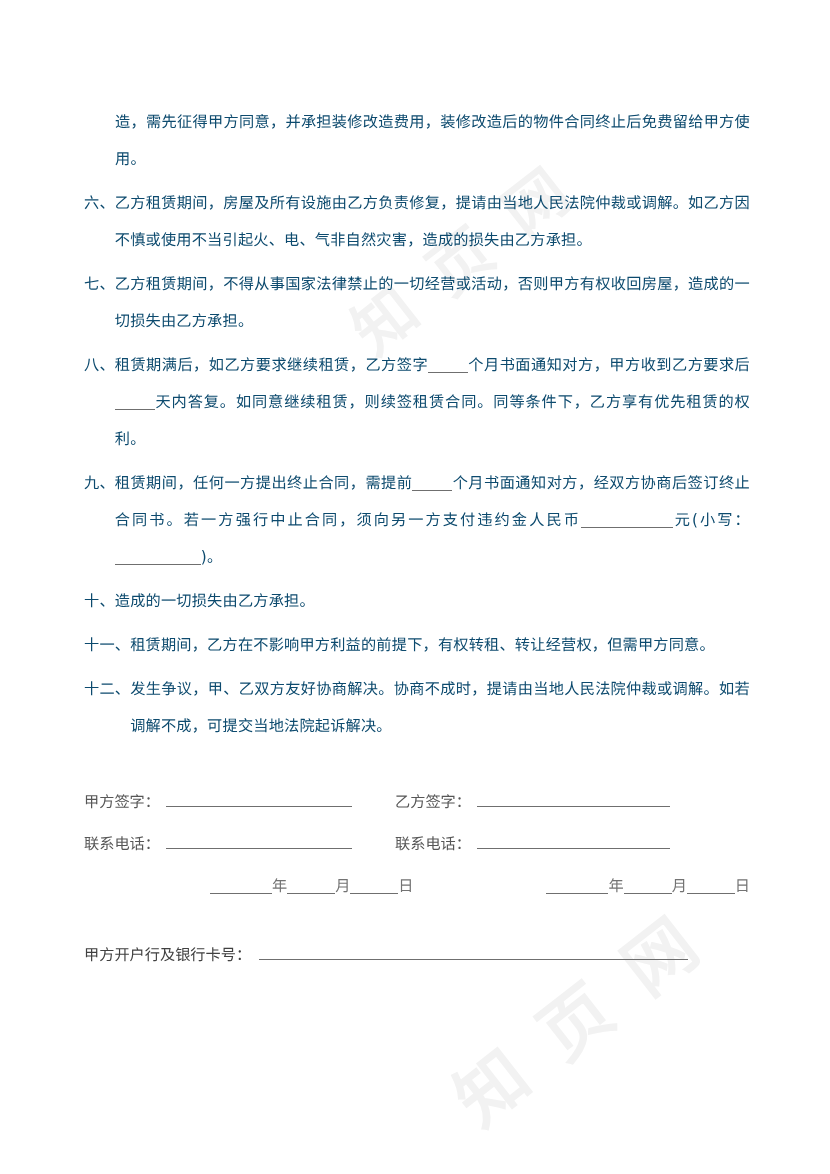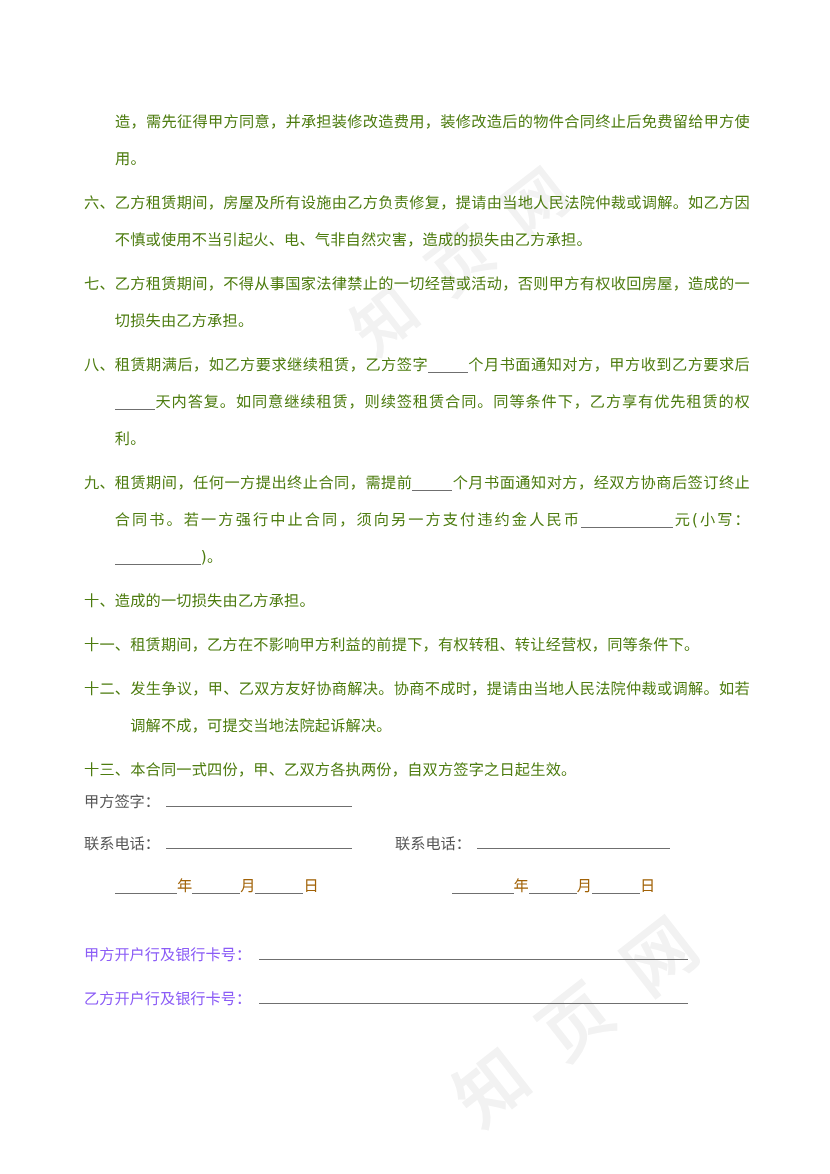--- a/index.html
+++ b/index.html
@@ -43,21 +43,21 @@
     position: absolute;
     left: 84px;
     top: 104px;
     width: 666px;
     z-index: 2;
   }
 
   .para {
     display: flex;
     align-items: flex-start;
-    color: #4d7c0f;
+    color: #0c4a6e;
     font-size: 15.2px;
     line-height: 37px;
     margin-bottom: 7px;
     letter-spacing: 0.2px;
   }
   .para .marker {
     flex: 0 0 auto;
     white-space: nowrap;
   }
   .para .body {
@@ -80,20 +80,21 @@
   .ul-9  { width: 92px; }
   .ul-8  { width: 86px; }
 
   
   .sig-block {
     position: absolute;
     left: 84px;
     top: 789px;
     width: 666px;
     z-index: 2;
+    text-align: right;
   }
   .sig-row {
     display: flex;
     margin-bottom: 20px;
   }
   .sig-col {
     display: flex;
     align-items: baseline;
     color: #575757;
     font-size: 15.2px;
@@ -109,21 +110,21 @@
   }
   .sig-line.w-left  { width: 186px; }
   .sig-line.w-right { width: 193px; }
 
   
   .date-row {
     display: flex;
     margin-top: 4px;
   }
   .date-col {
-    color: #a16207;
+    color: #737373;
     font-size: 15.2px;
     white-space: nowrap;
   }
   .date-col.left  { width: 311px; padding-left: 31px; }
   .date-col.right { width: 311px; padding-left: 38px; }
   .d-blank {
     display: inline-block;
     border-bottom: 1.4px solid #6f6f6f;
     vertical-align: -3px;
   }
@@ -135,23 +136,24 @@
   .bank-block {
     position: absolute;
     left: 84px;
     top: 942px;
     width: 666px;
     z-index: 2;
   }
   .bank-row {
     display: flex;
     align-items: baseline;
-    color: #8b5cf6;
+    color: #404040;
     font-size: 15.2px;
     margin-bottom: 22px;
+    font-family: Liberation Mono, monospace;
   }
   .bank-label { white-space: nowrap; }
   .bank-line {
     flex: 1 1 auto;
     border-bottom: 1.4px solid #6f6f6f;
     height: 15px;
     margin-left: 8px;
     max-width: 429px;
   }
 </style>
@@ -189,42 +191,42 @@
       <div class="body"><span>租赁期间，任何一方提出终止合同，需提前</span><span class="ul ul-4"></span><span>个月书面通知对方，经双方协商后签订终止合同书。若一方强行中止合同，须向另一方支付违约金人民币</span><span class="ul ul-9"></span><span>元(小写：</span><span class="ul ul-8"></span><span>)。</span></div>
     </div>
 
     <div class="para">
       <span class="marker">十、</span>
       <div class="body">造成的一切损失由乙方承担。</div>
     </div>
 
     <div class="para">
       <span class="marker">十一、</span>
-      <div class="body">租赁期间，乙方在不影响甲方利益的前提下，有权转租、转让经营权，同等条件下。</div>
+      <div class="body">租赁期间，乙方在不影响甲方利益的前提下，有权转租、转让经营权，但需甲方同意。</div>
     </div>
 
     <div class="para">
       <span class="marker">十二、</span>
       <div class="body">发生争议，甲、乙双方友好协商解决。协商不成时，提请由当地人民法院仲裁或调解。如若调解不成，可提交当地法院起诉解决。</div>
     </div>
 
-    <div class="para">
-      <span class="marker">十三、</span>
-      <div class="body">本合同一式四份，甲、乙双方各执两份，自双方签字之日起生效。</div>
-    </div>
 
   </div>
 
   <div class="sig-block">
 
     <div class="sig-row">
       <div class="sig-col left">
         <span class="sig-label">甲方签字：</span>
         <span class="sig-line w-left"></span>
       </div>
+      <div class="sig-col right">
+        <span class="sig-label">乙方签字：</span>
+        <span class="sig-line w-right"></span>
+      </div>
     </div>
 
     <div class="sig-row">
       <div class="sig-col left">
         <span class="sig-label">联系电话：</span>
         <span class="sig-line w-left"></span>
       </div>
       <div class="sig-col right">
         <span class="sig-label">联系电话：</span>
         <span class="sig-line w-right"></span>
@@ -236,19 +238,15 @@
       <div class="date-col right"><span class="d-blank d-y"></span><span>年</span><span class="d-blank d-m"></span><span>月</span><span class="d-blank d-d"></span><span>日</span></div>
     </div>
 
   </div>
 
   <div class="bank-block">
     <div class="bank-row">
       <span class="bank-label">甲方开户行及银行卡号：</span>
       <span class="bank-line"></span>
     </div>
-    <div class="bank-row">
-      <span class="bank-label">乙方开户行及银行卡号：</span>
-      <span class="bank-line"></span>
-    </div>
   </div>
 
 </div>
 
 </body></html>

